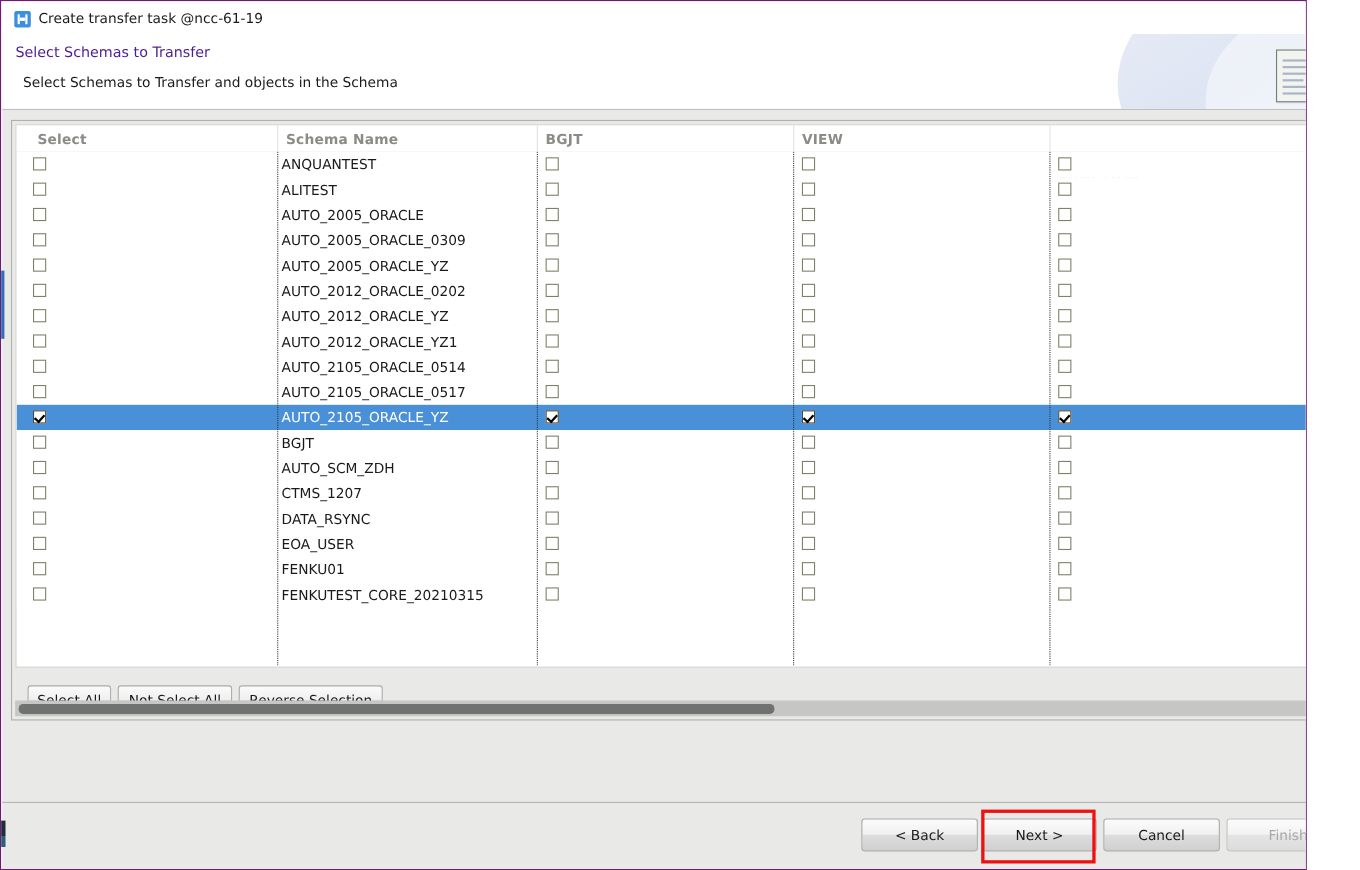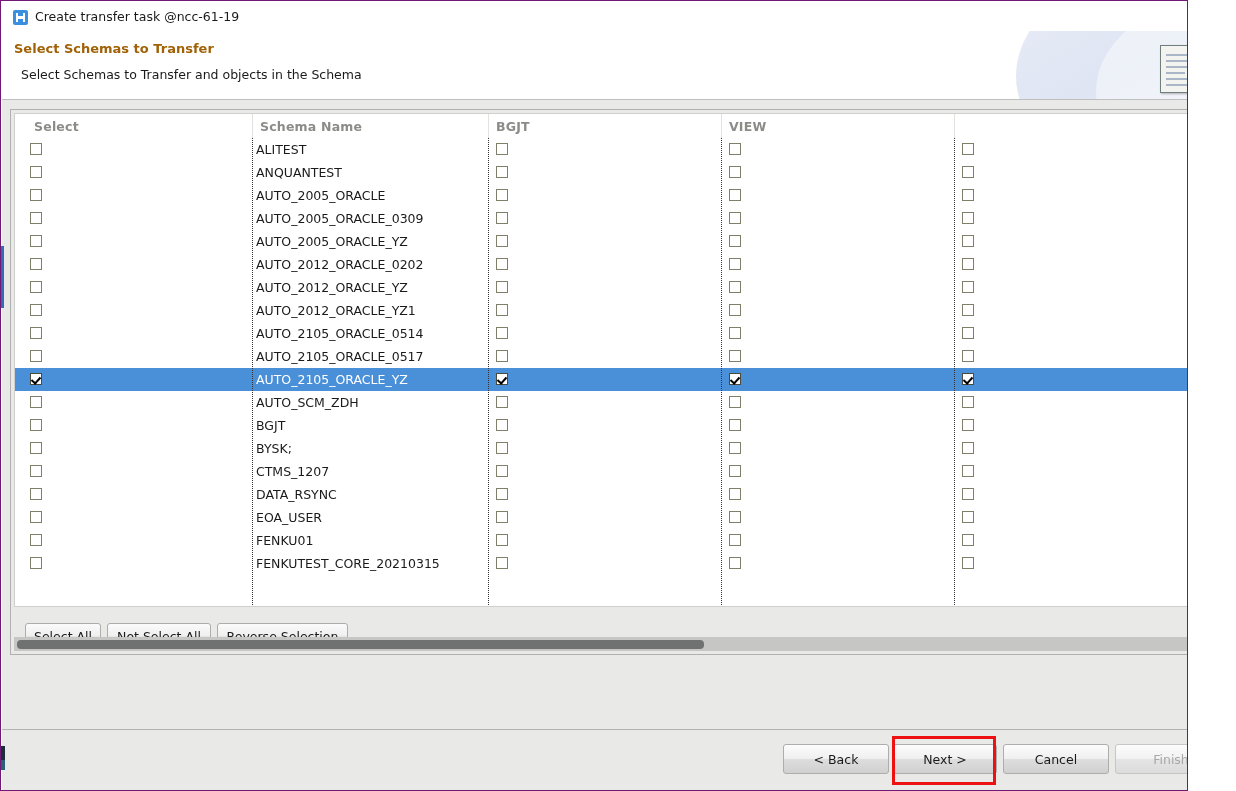--- a/index.html
+++ b/index.html
@@ -119,22 +119,22 @@
     right: -160px; top: -40px;
     width: 300px; height: 200px;
     border-radius: 50%;
     background: #ffffff;
     opacity: .45;
   }
   #banner-title {
     position: absolute;
     left: 12px; top: 10px;
     font-size: 13px;
-    font-weight: bold;
-    color: #a16207;
+    font-weight: normal;
+    color: #4c1d95;
   }
   #banner-subtitle {
     position: absolute;
     left: 19px; top: 36px;
     font-size: 12.5px;
     color: #1a1a1a;
   }
   
   #doc-icon {
     position: absolute;
@@ -439,29 +439,29 @@
             <div class="th" style="left: 1180px;">PRO</div>
             <div class="colsep-head" style="left: 1172px;"></div>
           </div>
         <div id="table-body">
             <div class="trow">
               <div class="cb" style="left: 15px;"></div>
               <div class="cb" style="left: 481px;"></div>
               <div class="cb" style="left: 714px;"></div>
               <div class="cb" style="left: 947px;"></div>
               <div class="cb" style="left: 1180px;"></div>
+              <div class="cell-name">ANQUANTEST</div>
+            </div>
+            <div class="trow">
+              <div class="cb" style="left: 15px;"></div>
+              <div class="cb" style="left: 481px;"></div>
+              <div class="cb" style="left: 714px;"></div>
+              <div class="cb" style="left: 947px;"></div>
+              <div class="cb" style="left: 1180px;"></div>
               <div class="cell-name">ALITEST</div>
-            </div>
-            <div class="trow">
-              <div class="cb" style="left: 15px;"></div>
-              <div class="cb" style="left: 481px;"></div>
-              <div class="cb" style="left: 714px;"></div>
-              <div class="cb" style="left: 947px;"></div>
-              <div class="cb" style="left: 1180px;"></div>
-              <div class="cell-name">ANQUANTEST</div>
             </div>
             <div class="trow">
               <div class="cb" style="left: 15px;"></div>
               <div class="cb" style="left: 481px;"></div>
               <div class="cb" style="left: 714px;"></div>
               <div class="cb" style="left: 947px;"></div>
               <div class="cb" style="left: 1180px;"></div>
               <div class="cell-name">AUTO_2005_ORACLE</div>
             </div>
             <div class="trow">
@@ -527,37 +527,29 @@
               <div class="cb checked" style="left: 947px;"></div>
               <div class="cb checked" style="left: 1180px;"></div>
               <div class="cell-name">AUTO_2105_ORACLE_YZ</div>
             </div>
             <div class="trow">
               <div class="cb" style="left: 15px;"></div>
               <div class="cb" style="left: 481px;"></div>
               <div class="cb" style="left: 714px;"></div>
               <div class="cb" style="left: 947px;"></div>
               <div class="cb" style="left: 1180px;"></div>
+              <div class="cell-name">BGJT</div>
+            </div>
+            <div class="trow">
+              <div class="cb" style="left: 15px;"></div>
+              <div class="cb" style="left: 481px;"></div>
+              <div class="cb" style="left: 714px;"></div>
+              <div class="cb" style="left: 947px;"></div>
+              <div class="cb" style="left: 1180px;"></div>
               <div class="cell-name">AUTO_SCM_ZDH</div>
-            </div>
-            <div class="trow">
-              <div class="cb" style="left: 15px;"></div>
-              <div class="cb" style="left: 481px;"></div>
-              <div class="cb" style="left: 714px;"></div>
-              <div class="cb" style="left: 947px;"></div>
-              <div class="cb" style="left: 1180px;"></div>
-              <div class="cell-name">BGJT</div>
-            </div>
-            <div class="trow">
-              <div class="cb" style="left: 15px;"></div>
-              <div class="cb" style="left: 481px;"></div>
-              <div class="cb" style="left: 714px;"></div>
-              <div class="cb" style="left: 947px;"></div>
-              <div class="cb" style="left: 1180px;"></div>
-              <div class="cell-name">BYSK;</div>
             </div>
             <div class="trow">
               <div class="cb" style="left: 15px;"></div>
               <div class="cb" style="left: 481px;"></div>
               <div class="cb" style="left: 714px;"></div>
               <div class="cb" style="left: 947px;"></div>
               <div class="cb" style="left: 1180px;"></div>
               <div class="cell-name">CTMS_1207</div>
             </div>
             <div class="trow">

